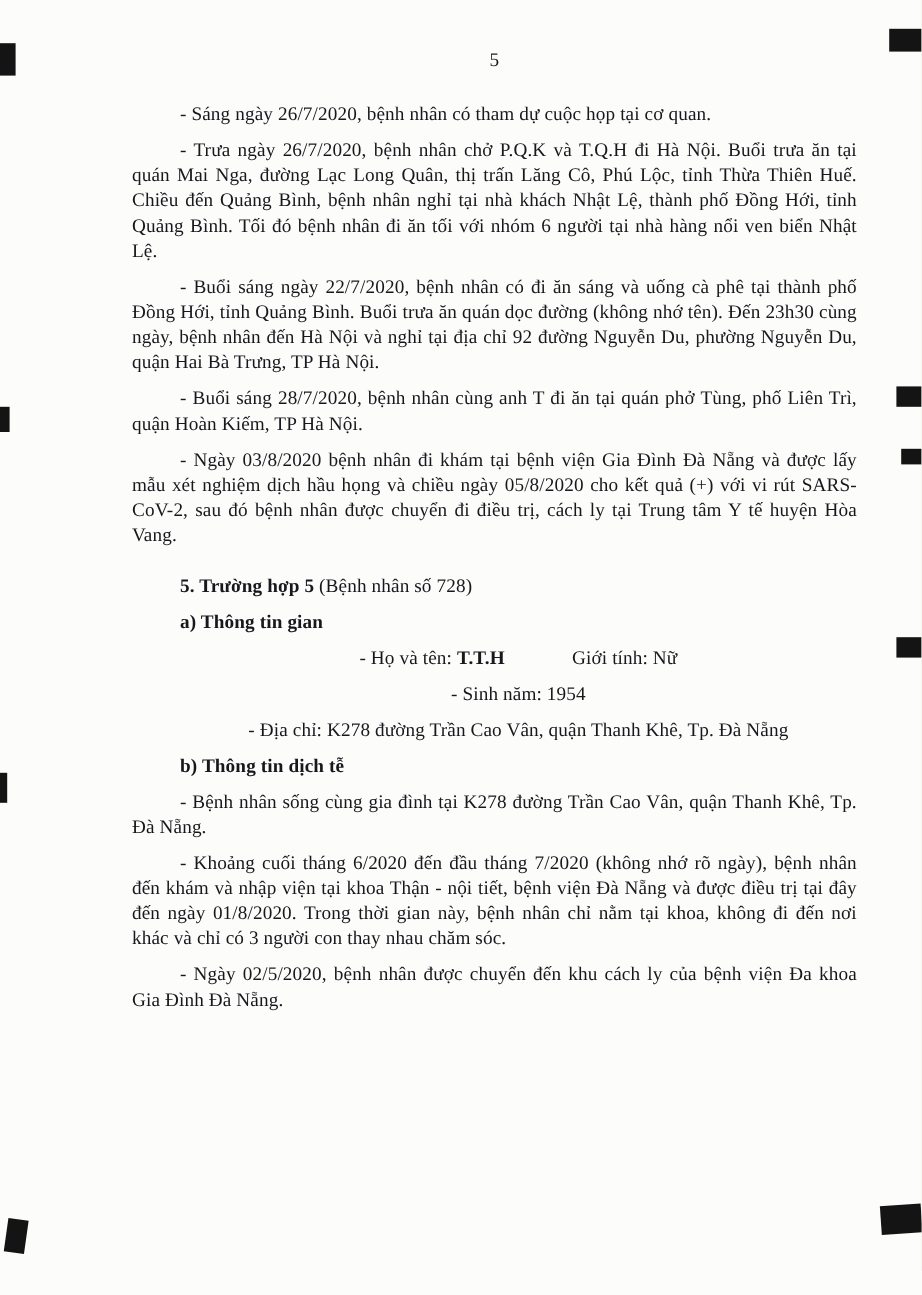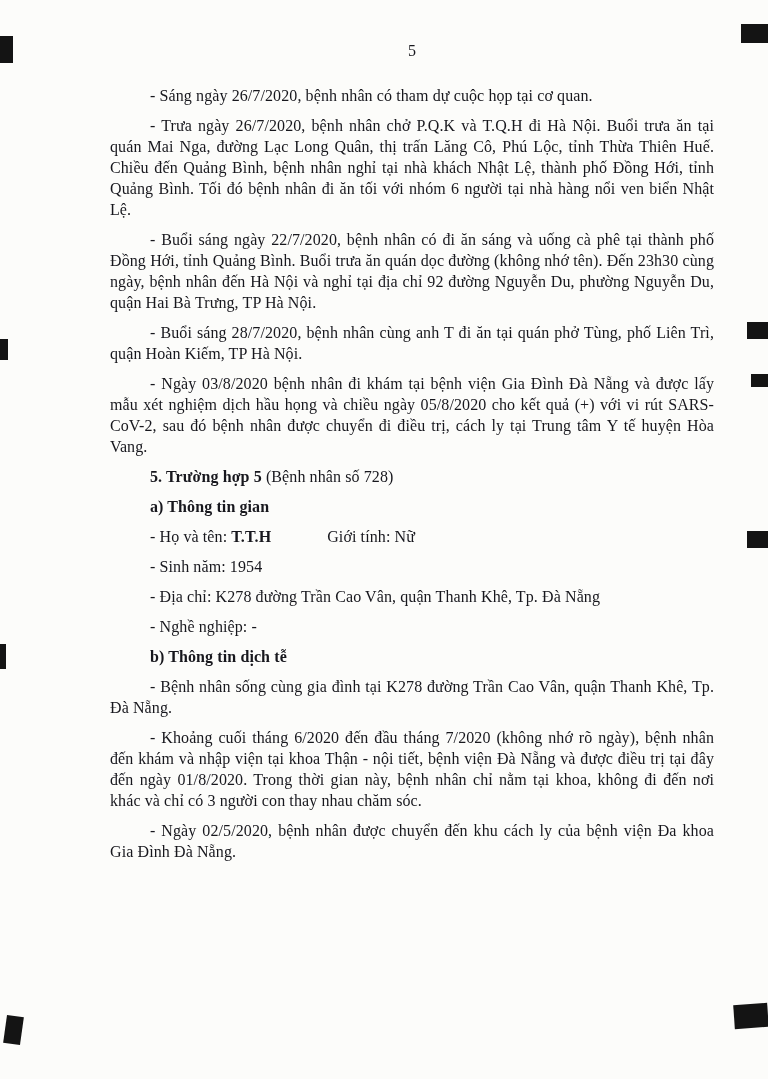--- a/index.html
+++ b/index.html
@@ -25,22 +25,22 @@
     text-align:justify;
     line-height:21px;
     letter-spacing:0.1px;
   }
   .page-number{
     text-align:center;
     text-indent:0;
     margin:0 0 24px 0;
   }
   .bold{font-weight:bold;}
-  .heading-line{margin-top:9px;}
-  .info-line{text-align:left;}
+  .heading-line{margin-top:21px;}
+  .info-line{text-align:center;}
   .gender-part{margin-left:56px;}
   
   .artifact{
     position:absolute;
     background:#141414;
   }
   .a1{left:0;top:36px;width:13px;height:27px;}
   .a2{left:0;top:339px;width:8px;height:21px;}
   .a3{left:0;top:644px;width:6px;height:25px;}
   .a4{left:5px;top:1016px;width:17px;height:28px;transform:rotate(8deg);}
@@ -76,21 +76,20 @@
     <p>- Ngày 03/8/2020 bệnh nhân đi khám tại bệnh viện Gia Đình Đà Nẵng và được lấy mẫu xét nghiệm dịch hầu họng và chiều ngày 05/8/2020 cho kết quả (+) với vi rút SARS-CoV-2, sau đó bệnh nhân được chuyển đi điều trị, cách ly tại Trung tâm Y tế huyện Hòa Vang.</p>
 
     <p class="heading-line"><span class="bold">5. Trường hợp 5 </span><span>(Bệnh nhân số 728)</span></p>
 
     <p class="bold">a) Thông tin gian</p>
 
     <p class="info-line"><span>- Họ và tên: </span><span class="bold">T.T.H</span><span class="gender-part">Giới tính: Nữ</span></p>
 
     <p class="info-line">- Sinh năm: 1954</p>
     <p class="info-line">- Địa chỉ: K278 đường Trần Cao Vân, quận Thanh Khê, Tp. Đà Nẵng</p>
-    <p class="info-line">- Nghề nghiệp: -</p>
 
     <p class="bold">b) Thông tin dịch tễ</p>
 
 
     <p>- Bệnh nhân sống cùng gia đình tại K278 đường Trần Cao Vân, quận Thanh Khê, Tp. Đà Nẵng.</p>
     <p>- Khoảng cuối tháng 6/2020 đến đầu tháng 7/2020 (không nhớ rõ ngày), bệnh nhân đến khám và nhập viện tại khoa Thận - nội tiết, bệnh viện Đà Nẵng và được điều trị tại đây đến ngày 01/8/2020. Trong thời gian này, bệnh nhân chỉ nằm tại khoa, không đi đến nơi khác và chỉ có 3 người con thay nhau chăm sóc.</p>
     <p>- Ngày 02/5/2020, bệnh nhân được chuyển đến khu cách ly của bệnh viện Đa khoa Gia Đình Đà Nẵng.</p>
 
   </div>
 </div>

